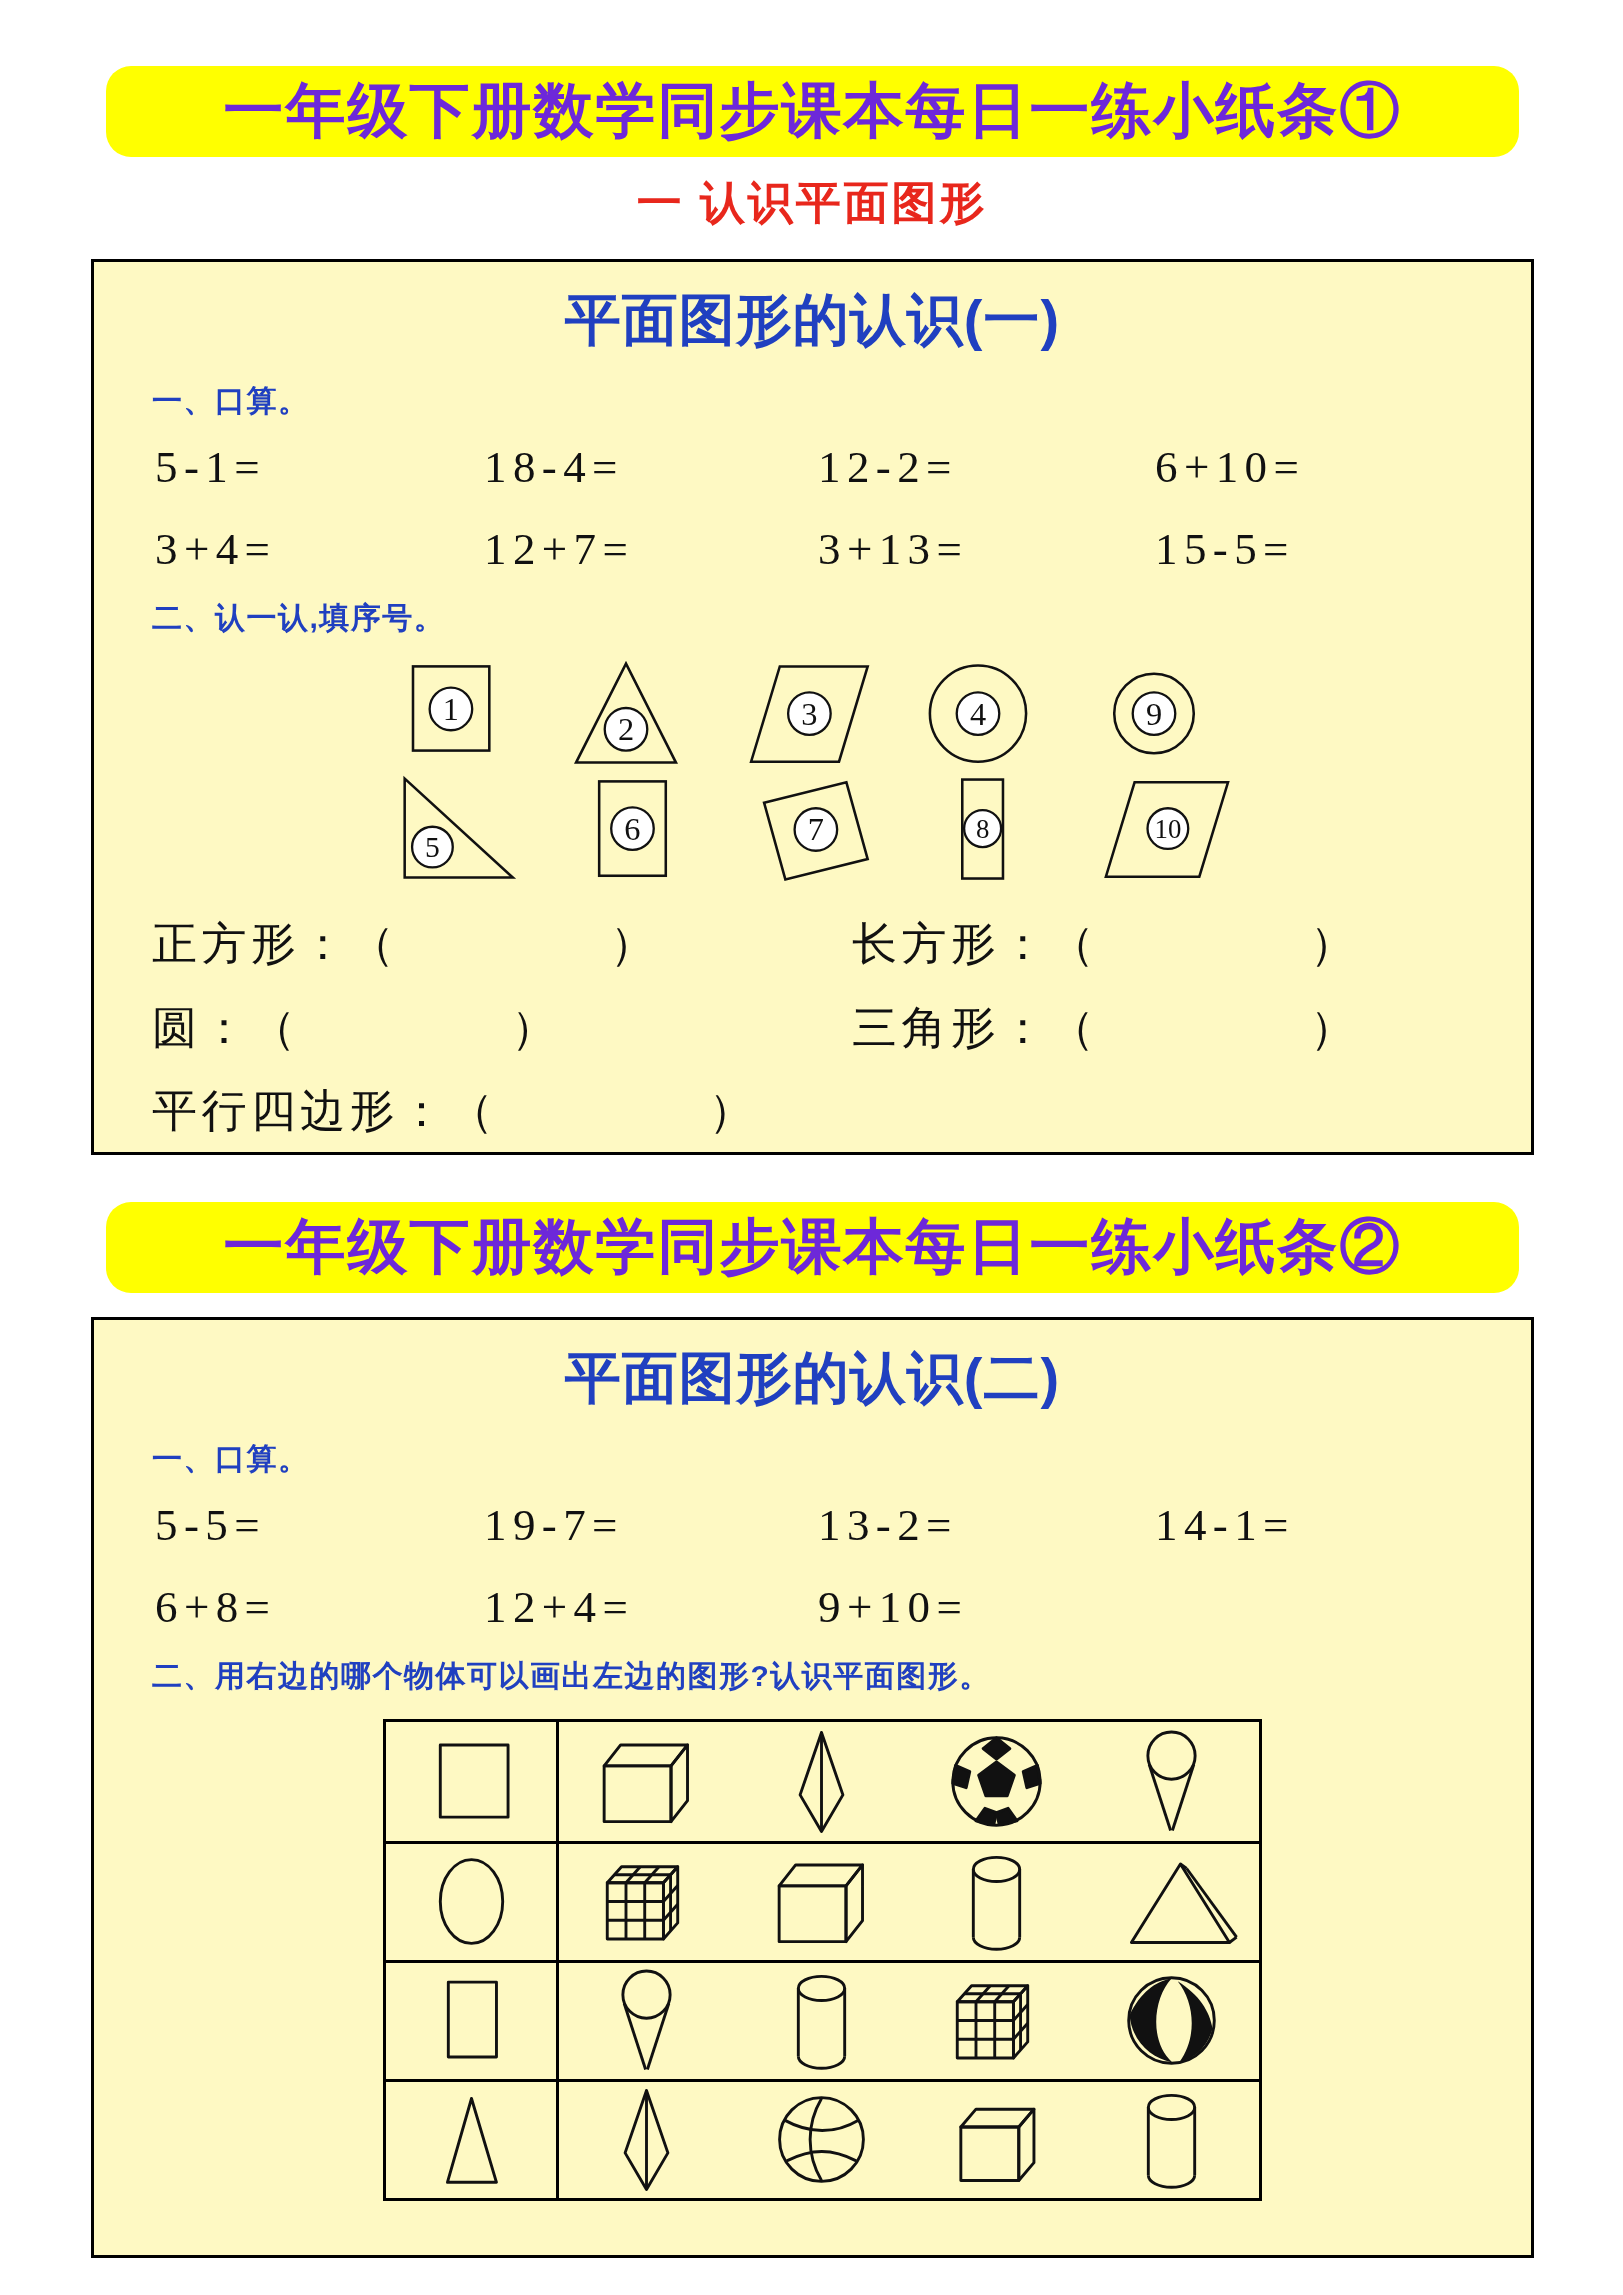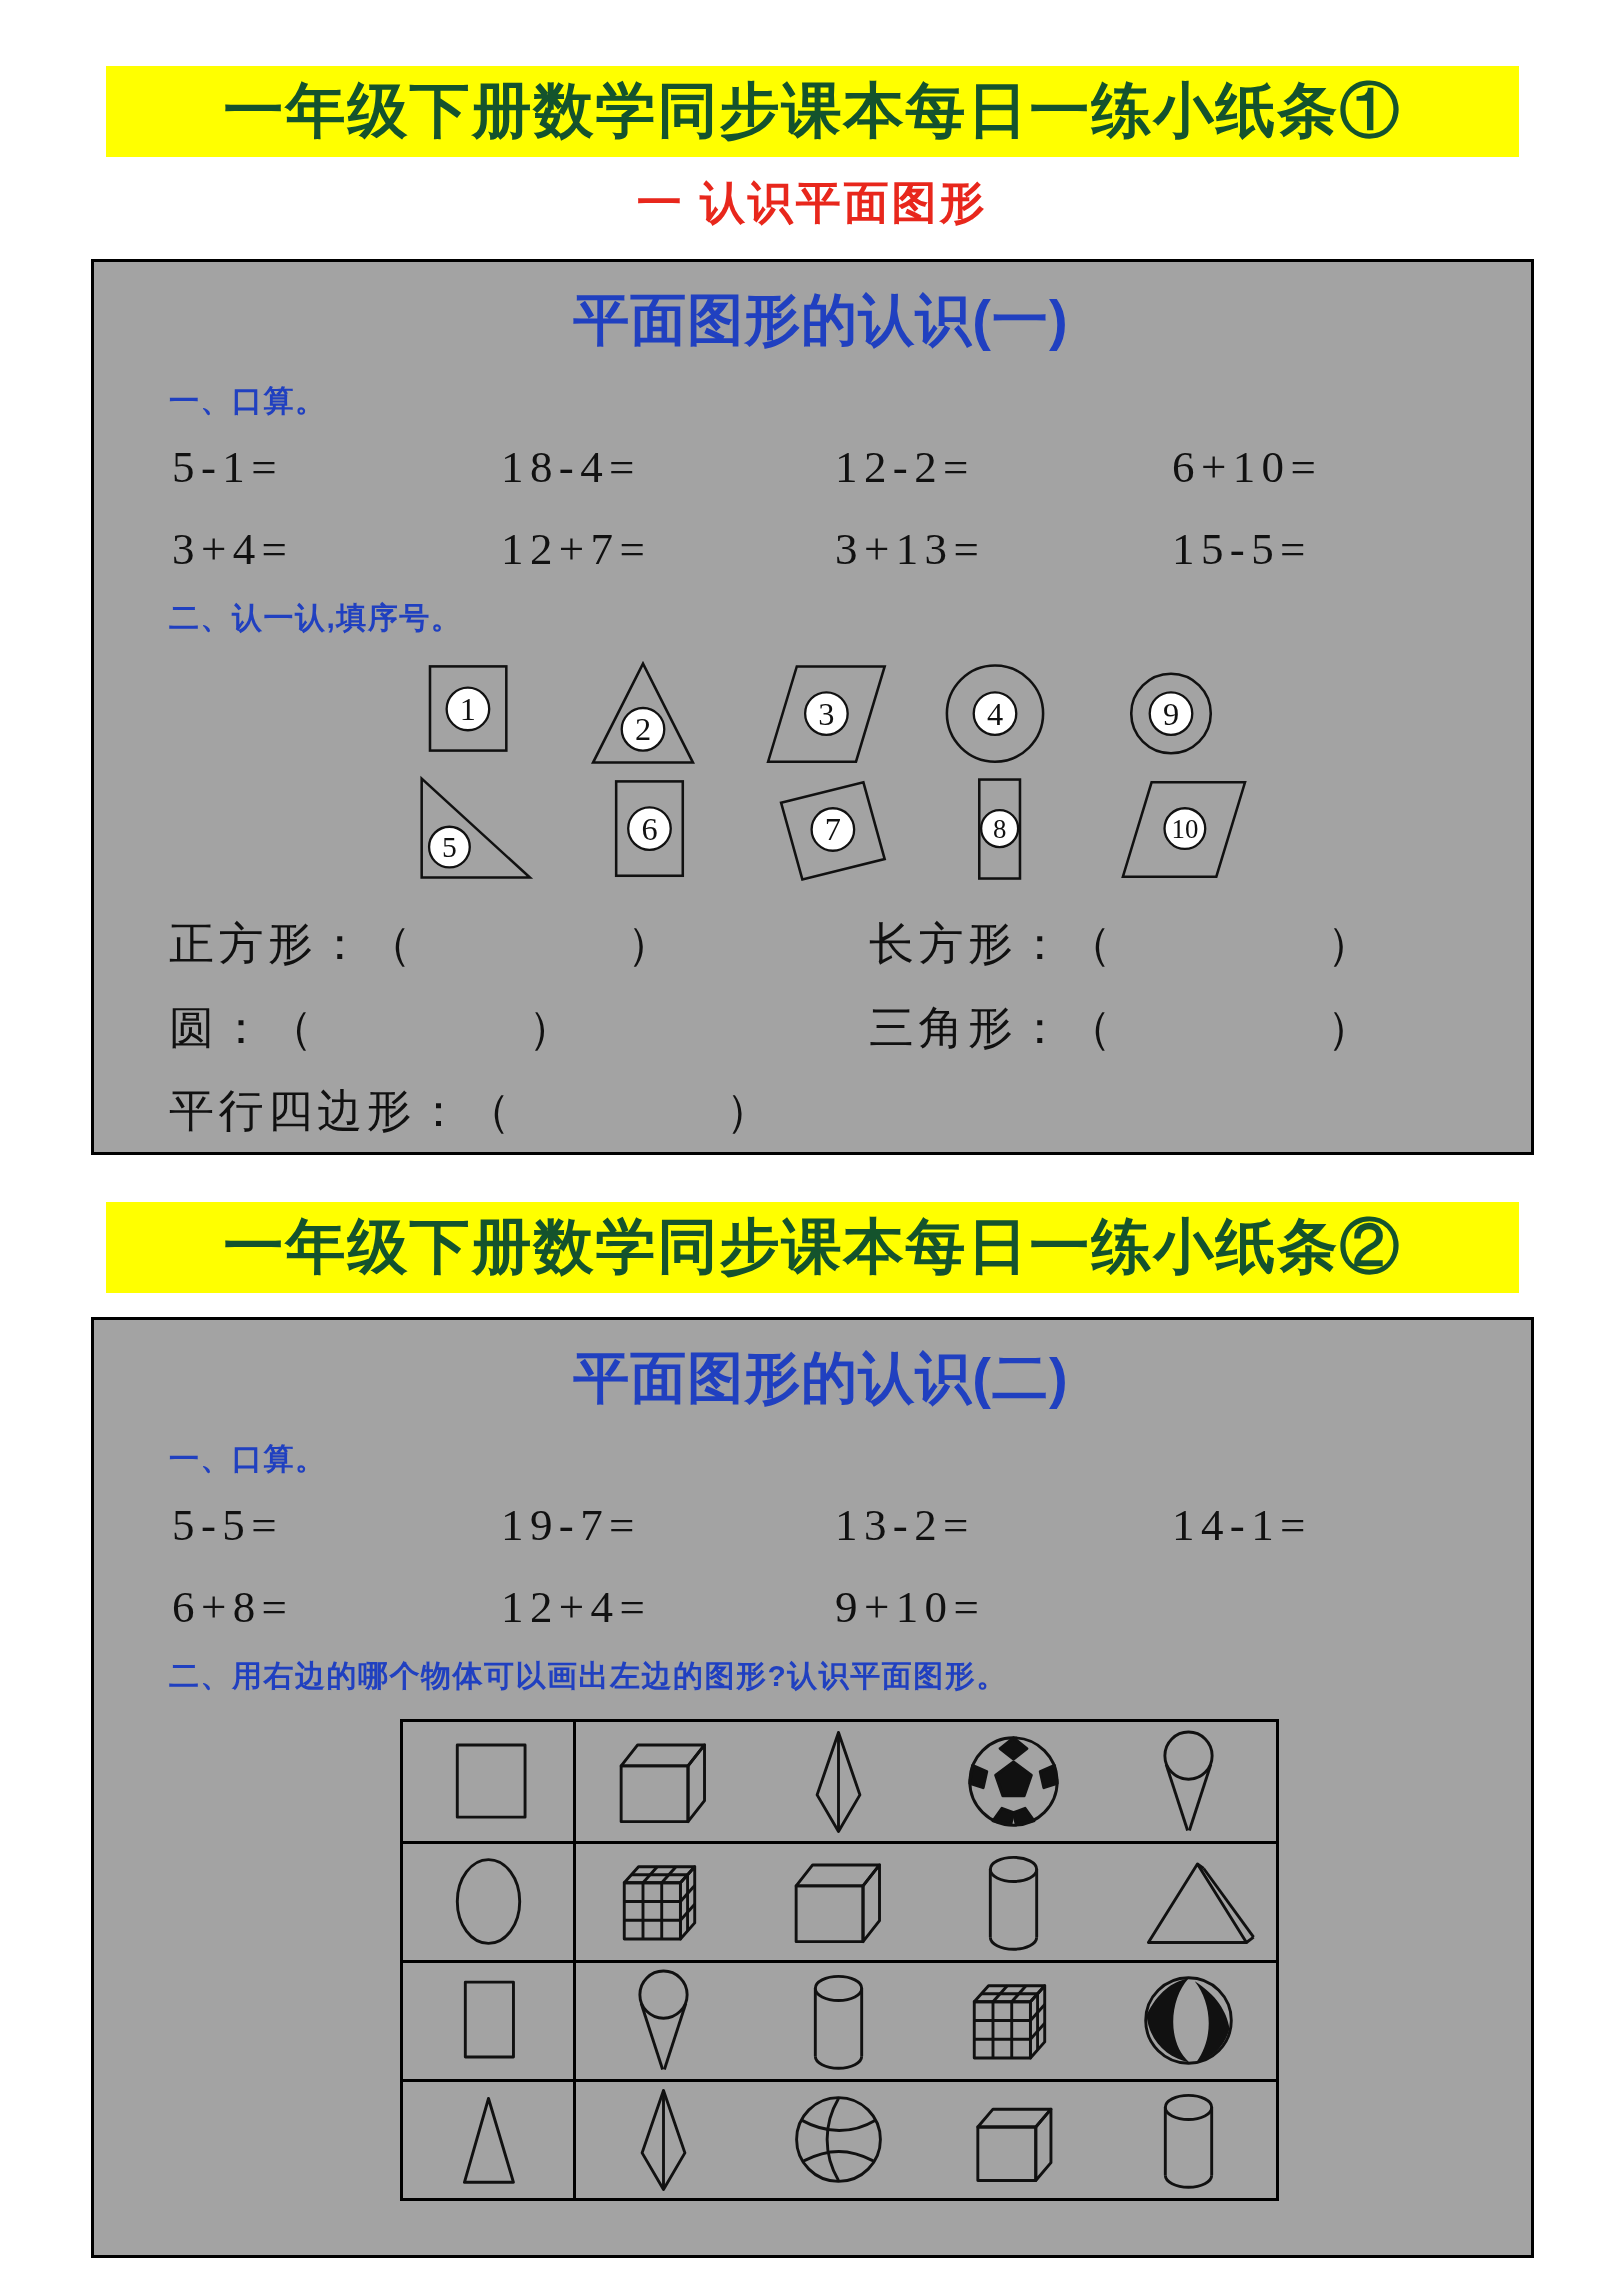--- a/index.html
+++ b/index.html
@@ -21,22 +21,23 @@
     left: 106px;
     width: 1413px;
     height: 91px;
     background: var(--yellow);
     display: flex;
     align-items: center;
     justify-content: center;
     font-size: 60px;
     font-weight: 900;
     letter-spacing: 2px;
-    color: #14532d;
+    color: #6d28d9;
     white-space: nowrap;
+    border-radius: 25px;
   }
   .banner1 { top: 66px; }
   .banner2 { top: 1202px; }
 
   .subtitle {
     position: absolute;
     top: 173px; left: 0;
     width: 100%;
     text-align: center;
     font-size: 45px;
@@ -44,22 +45,21 @@
     letter-spacing: 2.9px;
     color: var(--red);
   }
 
   
   .box {
     position: absolute;
     left: 91px;
     width: 1443px;
     border: 3.4px solid #000;
-    background: #a3a3a3;
-    padding-left: 17px;
+    background: #fef9c3;
   }
   .box1 { top: 259px;  height: 896px; }
   .box2 { top: 1317px; height: 941px; }
 
   .sheet-title {
     margin-top: 20.6px;
     text-align: center;
     font-size: 56px;
     font-weight: 900;
     letter-spacing: 1px;

